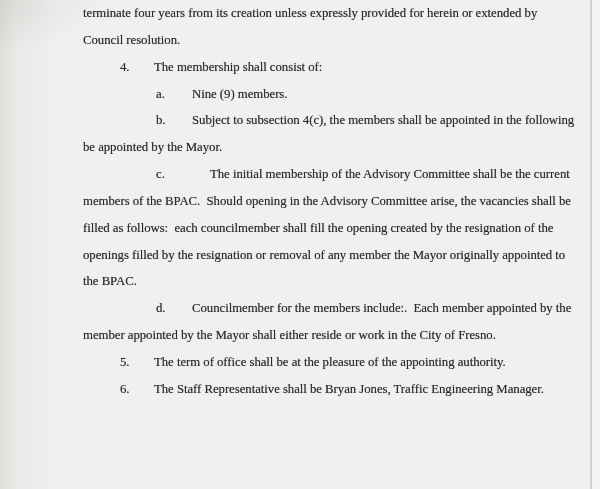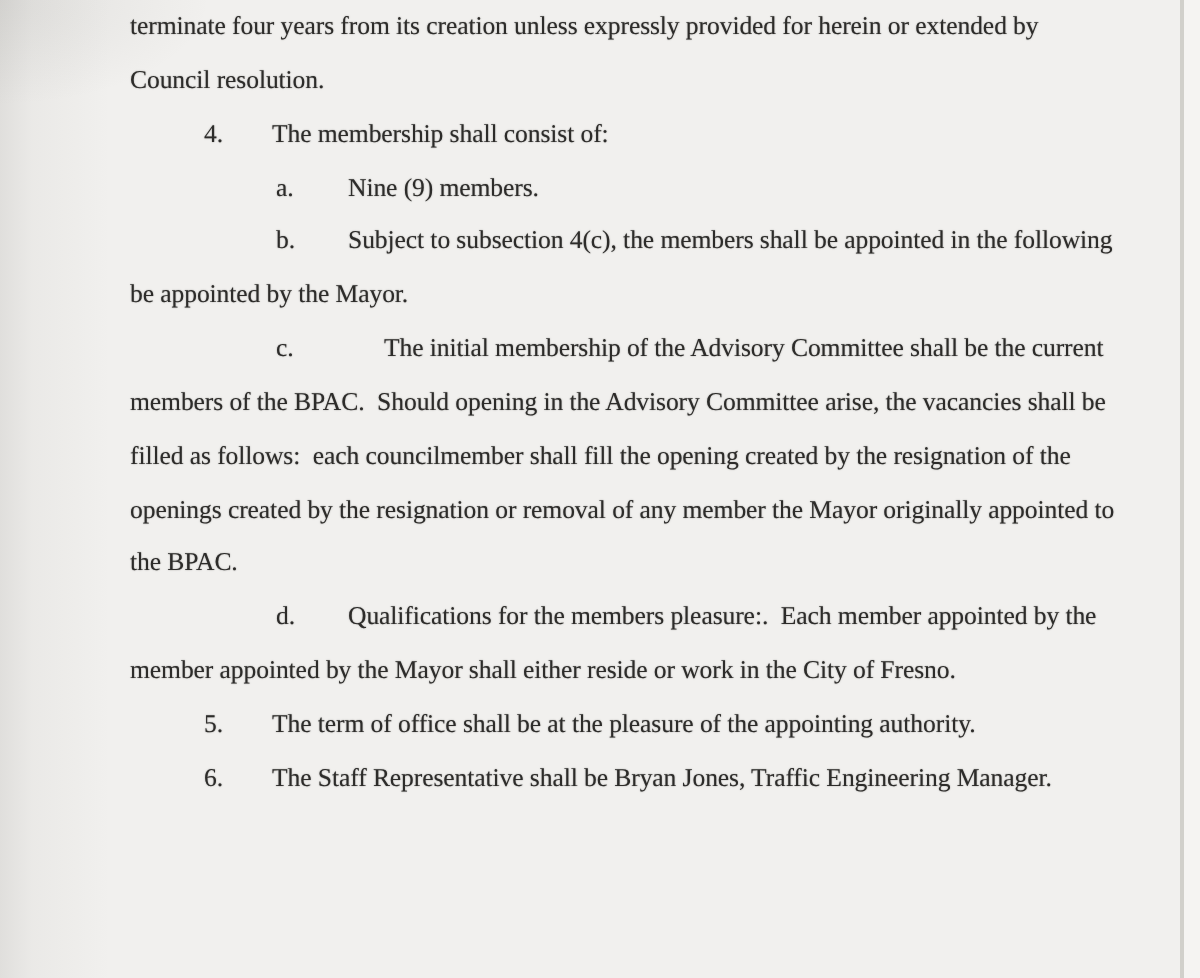--- a/index.html
+++ b/index.html
@@ -35,21 +35,21 @@
     right: 0;
     width: 8px;
     height: 100%;
     background: #f5f4f2;
   }
   .doc {
     position: absolute;
     left: 0;
     top: 0;
     width: 600px;
-    padding-left: 65px;
+    padding-left: 83px;
     box-sizing: border-box;
   }
   .line {
     height: 26.85px;
     line-height: 26.85px;
     white-space: pre;
     font-size: 12.8px;
     letter-spacing: -0.05px;
     color: #2d2c2a;
     text-shadow: 0 0 0.7px rgba(45,44,42,0.55);
@@ -92,25 +92,25 @@
 
     <div class="line"><span class="txt">be appointed by the Mayor.</span></div>
 
     <div class="line"><span class="lbl lbl-letter-wide">c.</span><span class="txt">The initial membership of the Advisory Committee shall be the current</span></div>
 
     <div class="line"><span class="txt">members of the BPAC.  Should opening in the Advisory Committee arise, the vacancies shall be</span></div>
 
     <div class="line"><span class="txt">filled as follows:  each councilmember shall fill the opening created by the resignation of the</span></div>
 
 
-    <div class="line"><span class="txt">openings created by the resignation or removal of any member the Mayor originally appointed to</span></div>
+    <div class="line"><span class="txt">openings filled by the resignation or removal of any member the Mayor originally appointed to</span></div>
 
     <div class="line"><span class="txt">the BPAC.</span></div>
 
-    <div class="line"><span class="lbl lbl-letter">d.</span><span class="txt">Qualifications for the members pleasure:.  Each member appointed by the</span></div>
+    <div class="line"><span class="lbl lbl-letter">d.</span><span class="txt">Councilmember for the members include:.  Each member appointed by the</span></div>
 
 
     <div class="line"><span class="txt">member appointed by the Mayor shall either reside or work in the City of Fresno.</span></div>
 
     <div class="line"><span class="lbl lbl-num">5.</span><span class="txt">The term of office shall be at the pleasure of the appointing authority.</span></div>
 
     <div class="line"><span class="lbl lbl-num">6.</span><span class="txt">The Staff Representative shall be Bryan Jones, Traffic Engineering Manager.</span></div>
 
   </div>
 </div>

